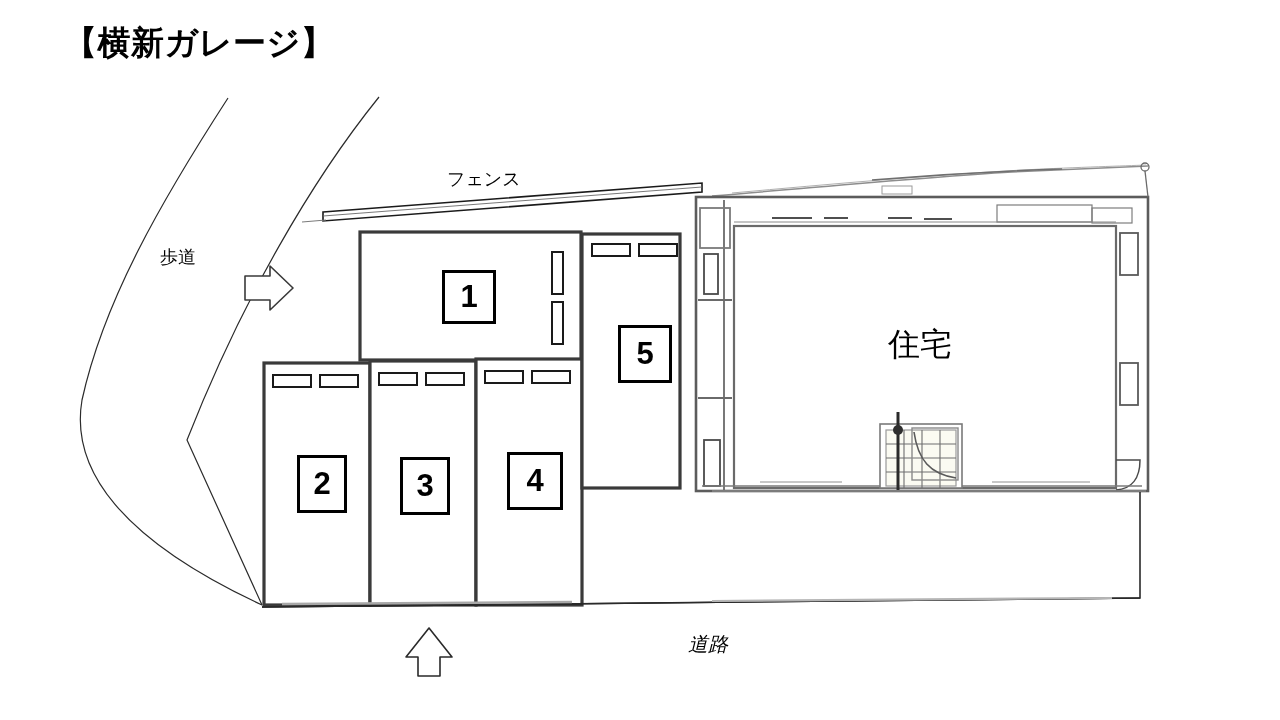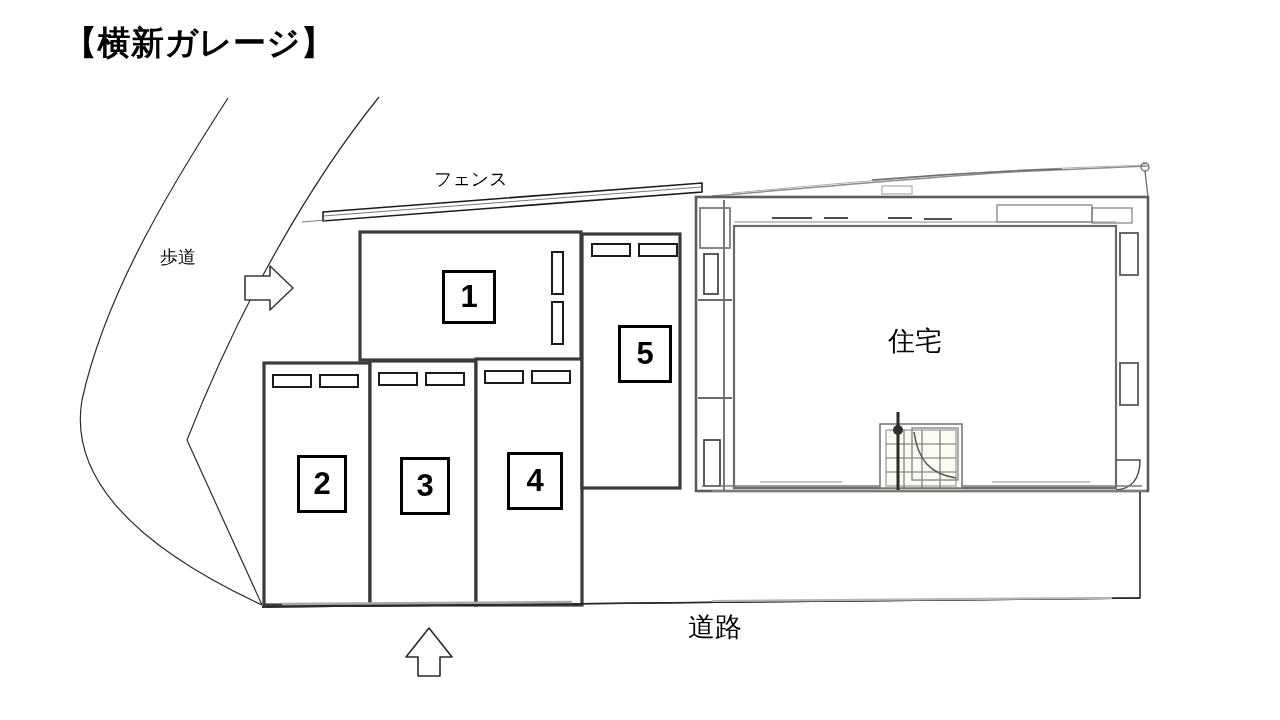--- a/index.html
+++ b/index.html
@@ -43,33 +43,34 @@
     font-size: 33px;
     font-weight: bold;
     letter-spacing: 0.5px;
   }
   #label-hodou {
     left: 148px;
     top: 248px;
     font-size: 18px;
   }
   #label-fence {
-    left: 422px;
+    left: 435px;
     top: 170px;
     font-size: 18px;
   }
   #label-juutaku {
     left: 876px;
     top: 328px;
-    font-size: 27px;
+    font-size: 32px;
   }
   #label-douro {
     left: 676px;
-    top: 614px;
-    font-size: 27px;
+    top: 634px;
+    font-size: 20px;
+    font-style: italic;
   }
   .stall-num {
     position: absolute;
     border: 3px solid #000;
     background: #fff;
     display: flex;
     align-items: center;
     justify-content: center;
     font-size: 31px;
     font-weight: bold;

